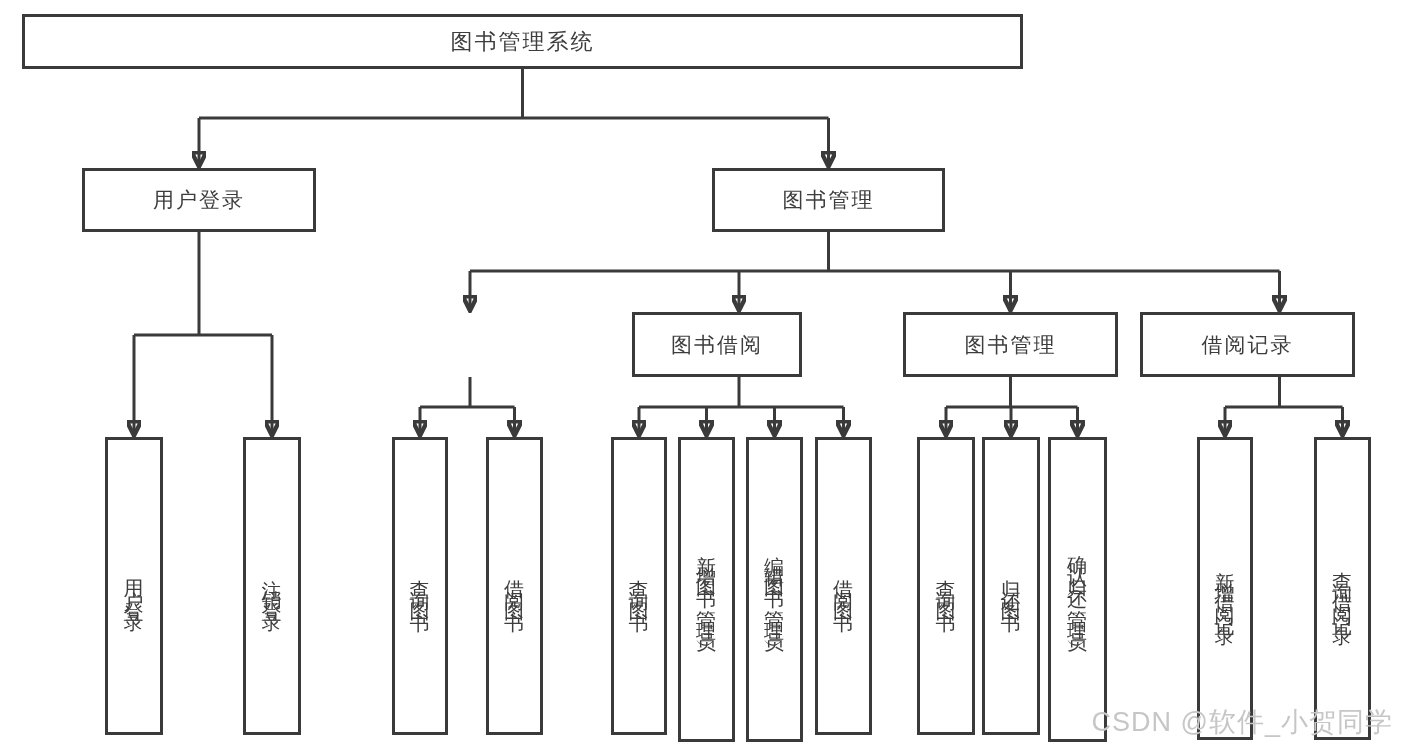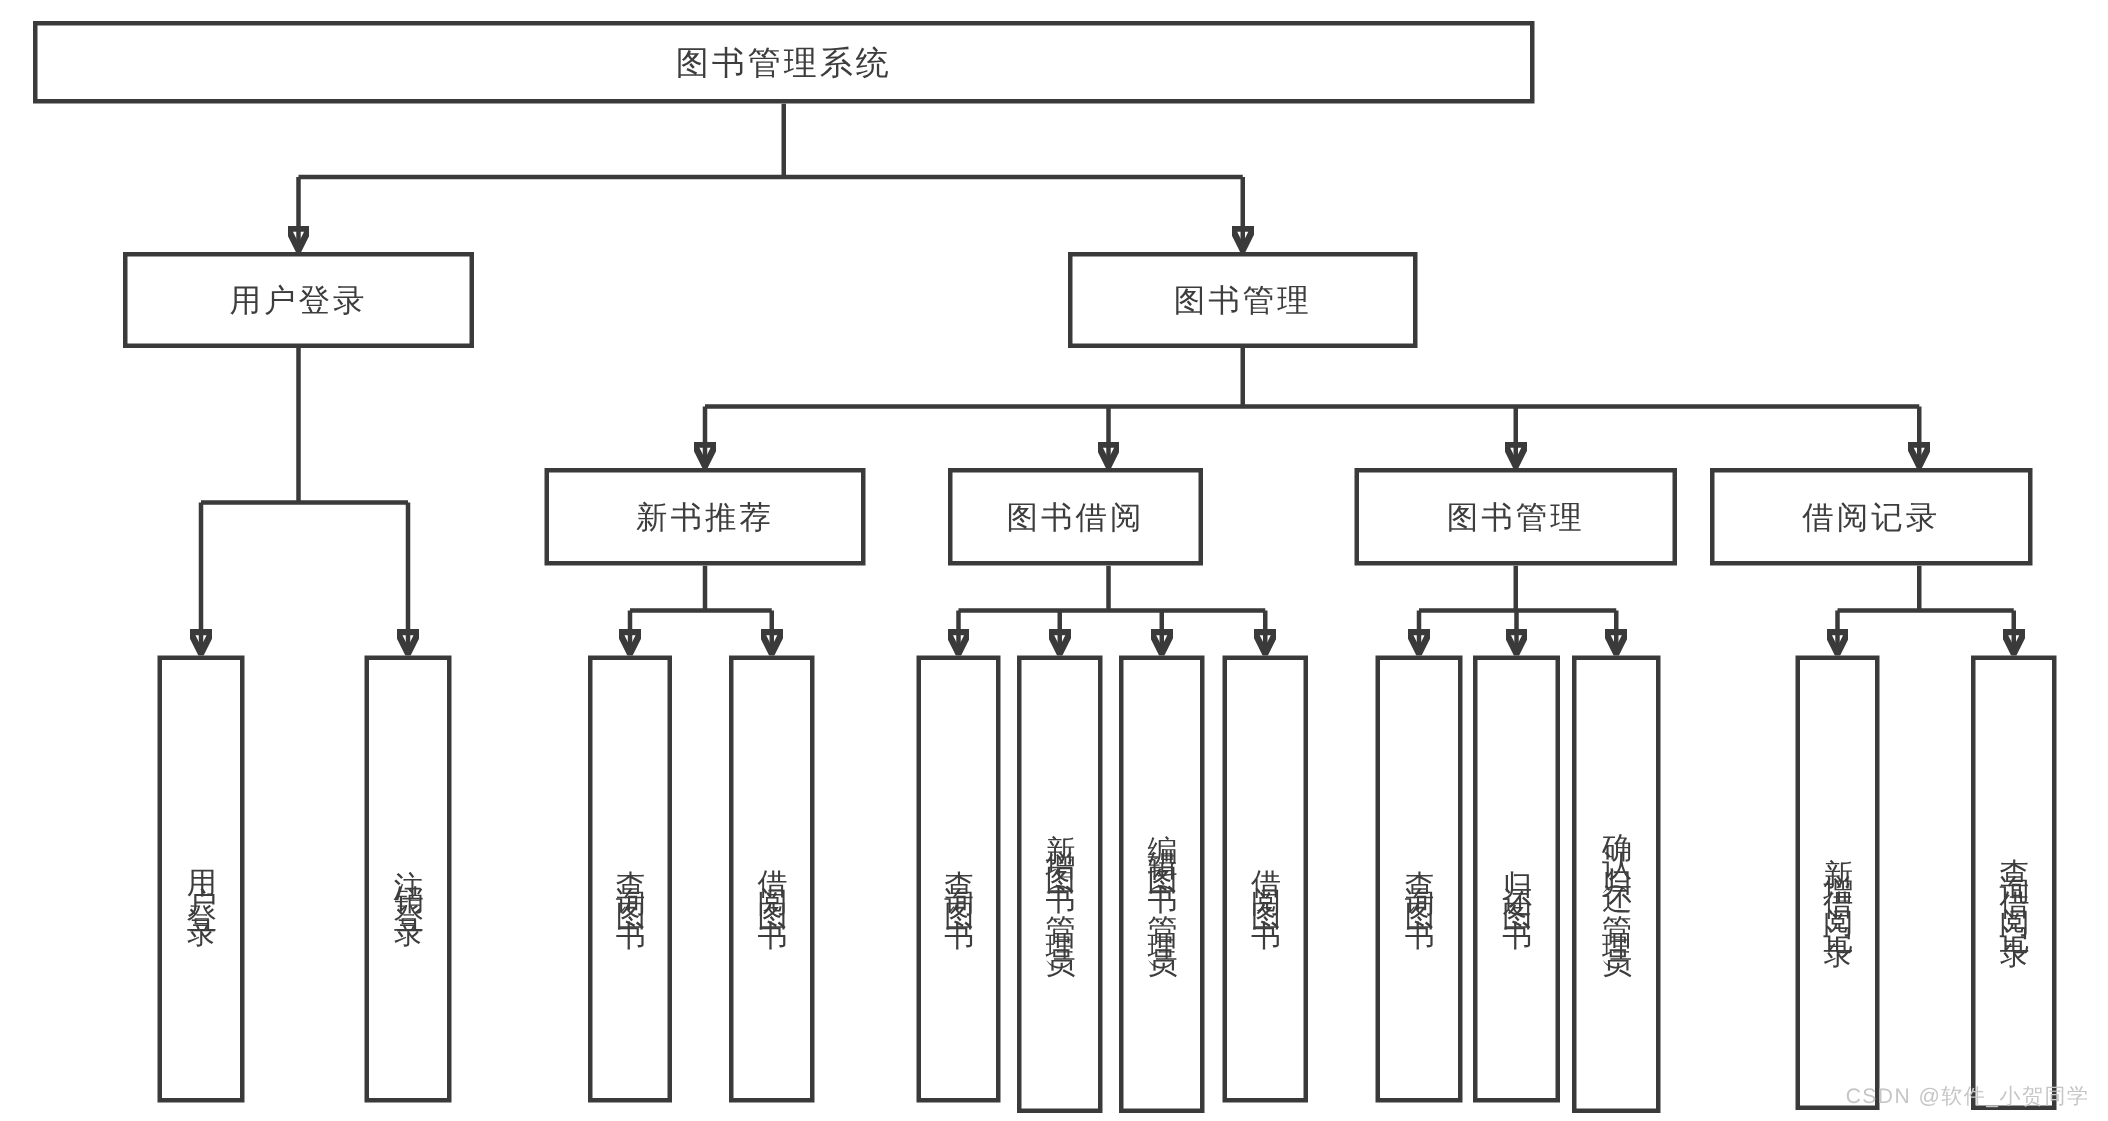--- a/index.html
+++ b/index.html
@@ -38,21 +38,21 @@
     writing-mode:vertical-rl;
     text-orientation:mixed;
     font-size:20px;
     letter-spacing:11px;
     line-height:1;
     white-space:nowrap;
   }
   .watermark{
     position:absolute;
     right:12px;bottom:7px;
-    font-size:14px;
+    font-size:27px;
     color:var(--wm);
     letter-spacing:1px;
     z-index:5;
     pointer-events:none;
   }
 </style>
 </head>
 <body>
 
 <div class="stage">
@@ -102,23 +102,20 @@
     <span>图书管理系统</span>
   </div>
 
   <div class="box h" style="left:82px;top:168px;width:234px;height:64px">
     <span>用户登录</span>
   </div>
   <div class="box h" style="left:712px;top:168px;width:233px;height:64px">
     <span>图书管理</span>
   </div>
 
-  <div class="box h" style="left:363px;top:312px;width:214px;height:65px">
-    <span>新书推荐</span>
-  </div>
   <div class="box h" style="left:632px;top:312px;width:170px;height:65px">
     <span>图书借阅</span>
   </div>
   <div class="box h" style="left:903px;top:312px;width:215px;height:65px">
     <span>图书管理</span>
   </div>
   <div class="box h" style="left:1140px;top:312px;width:215px;height:65px">
     <span>借阅记录</span>
   </div>
 

